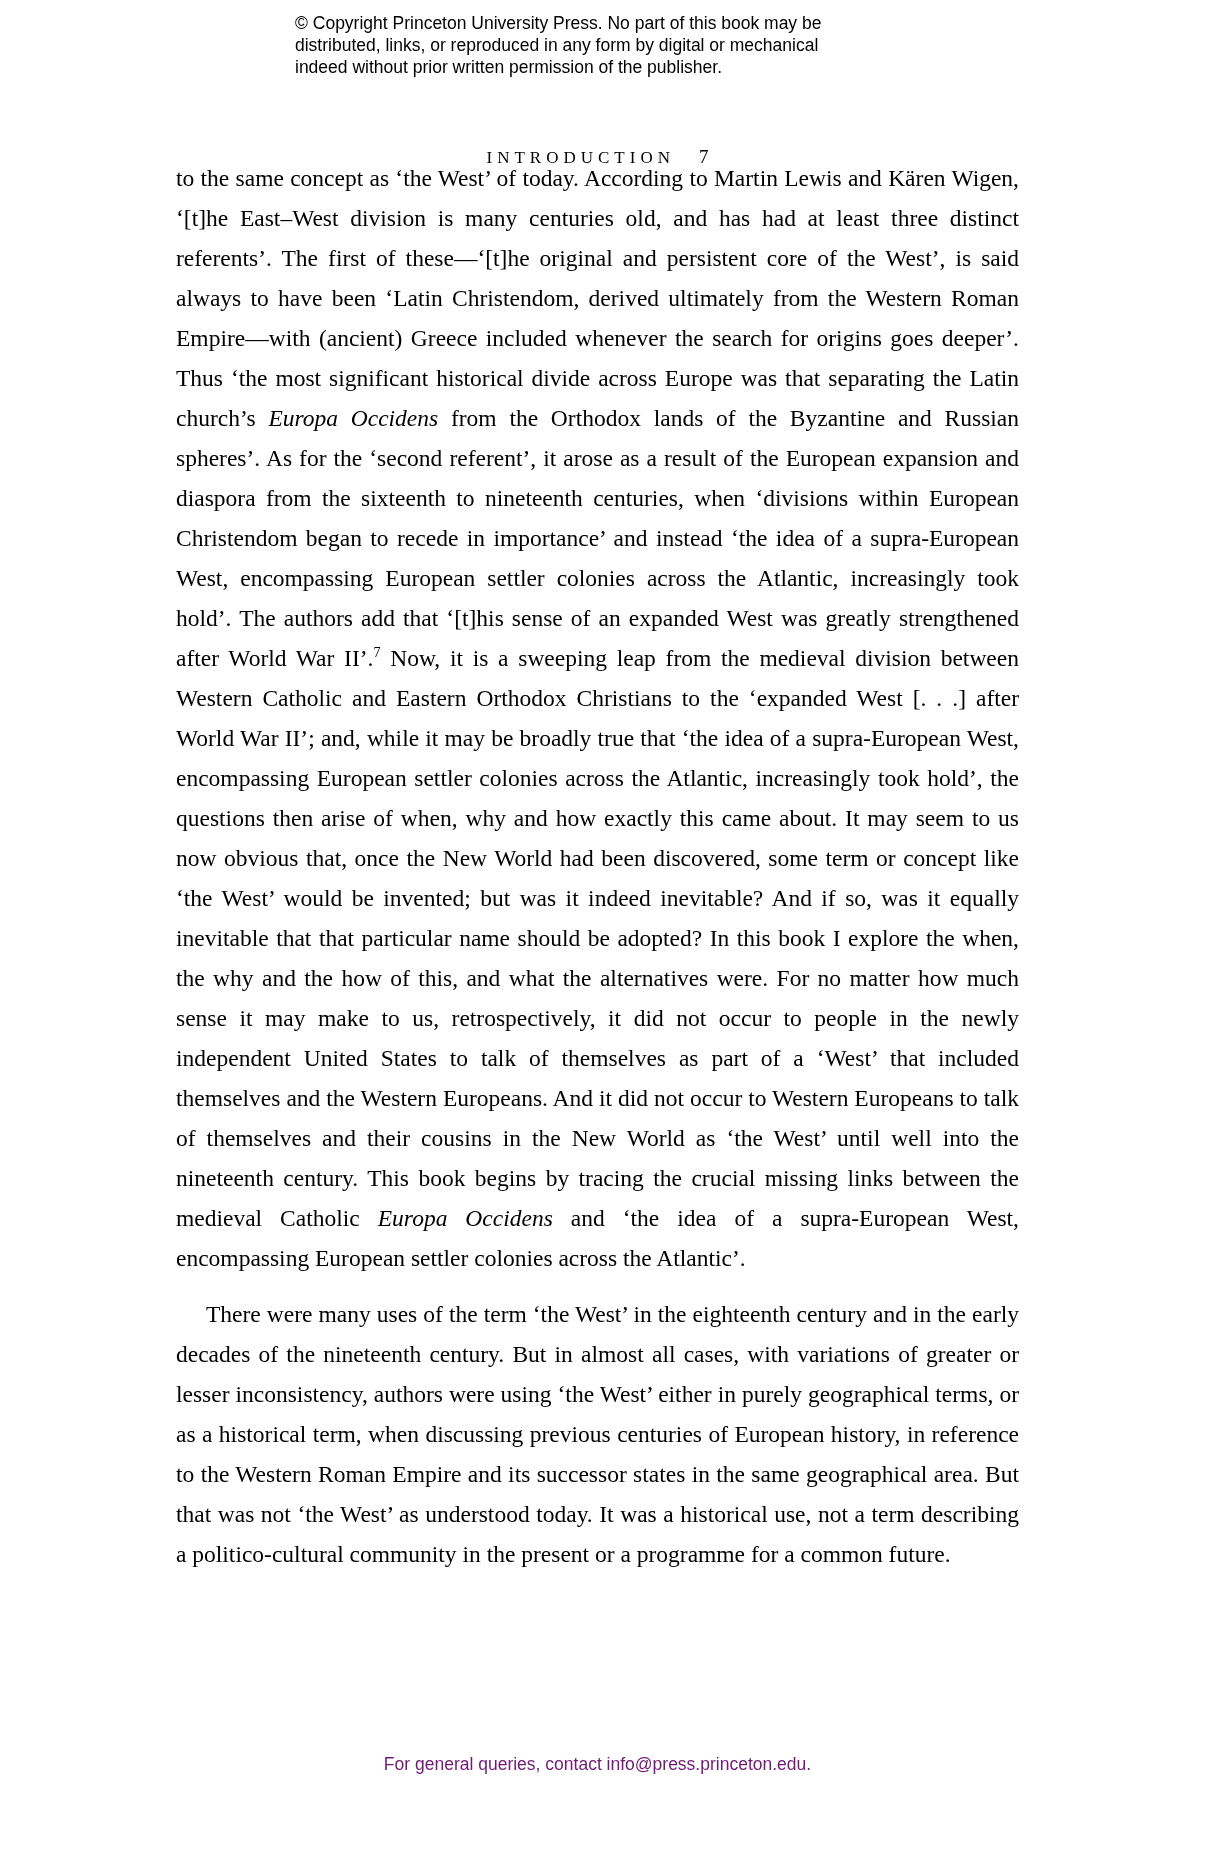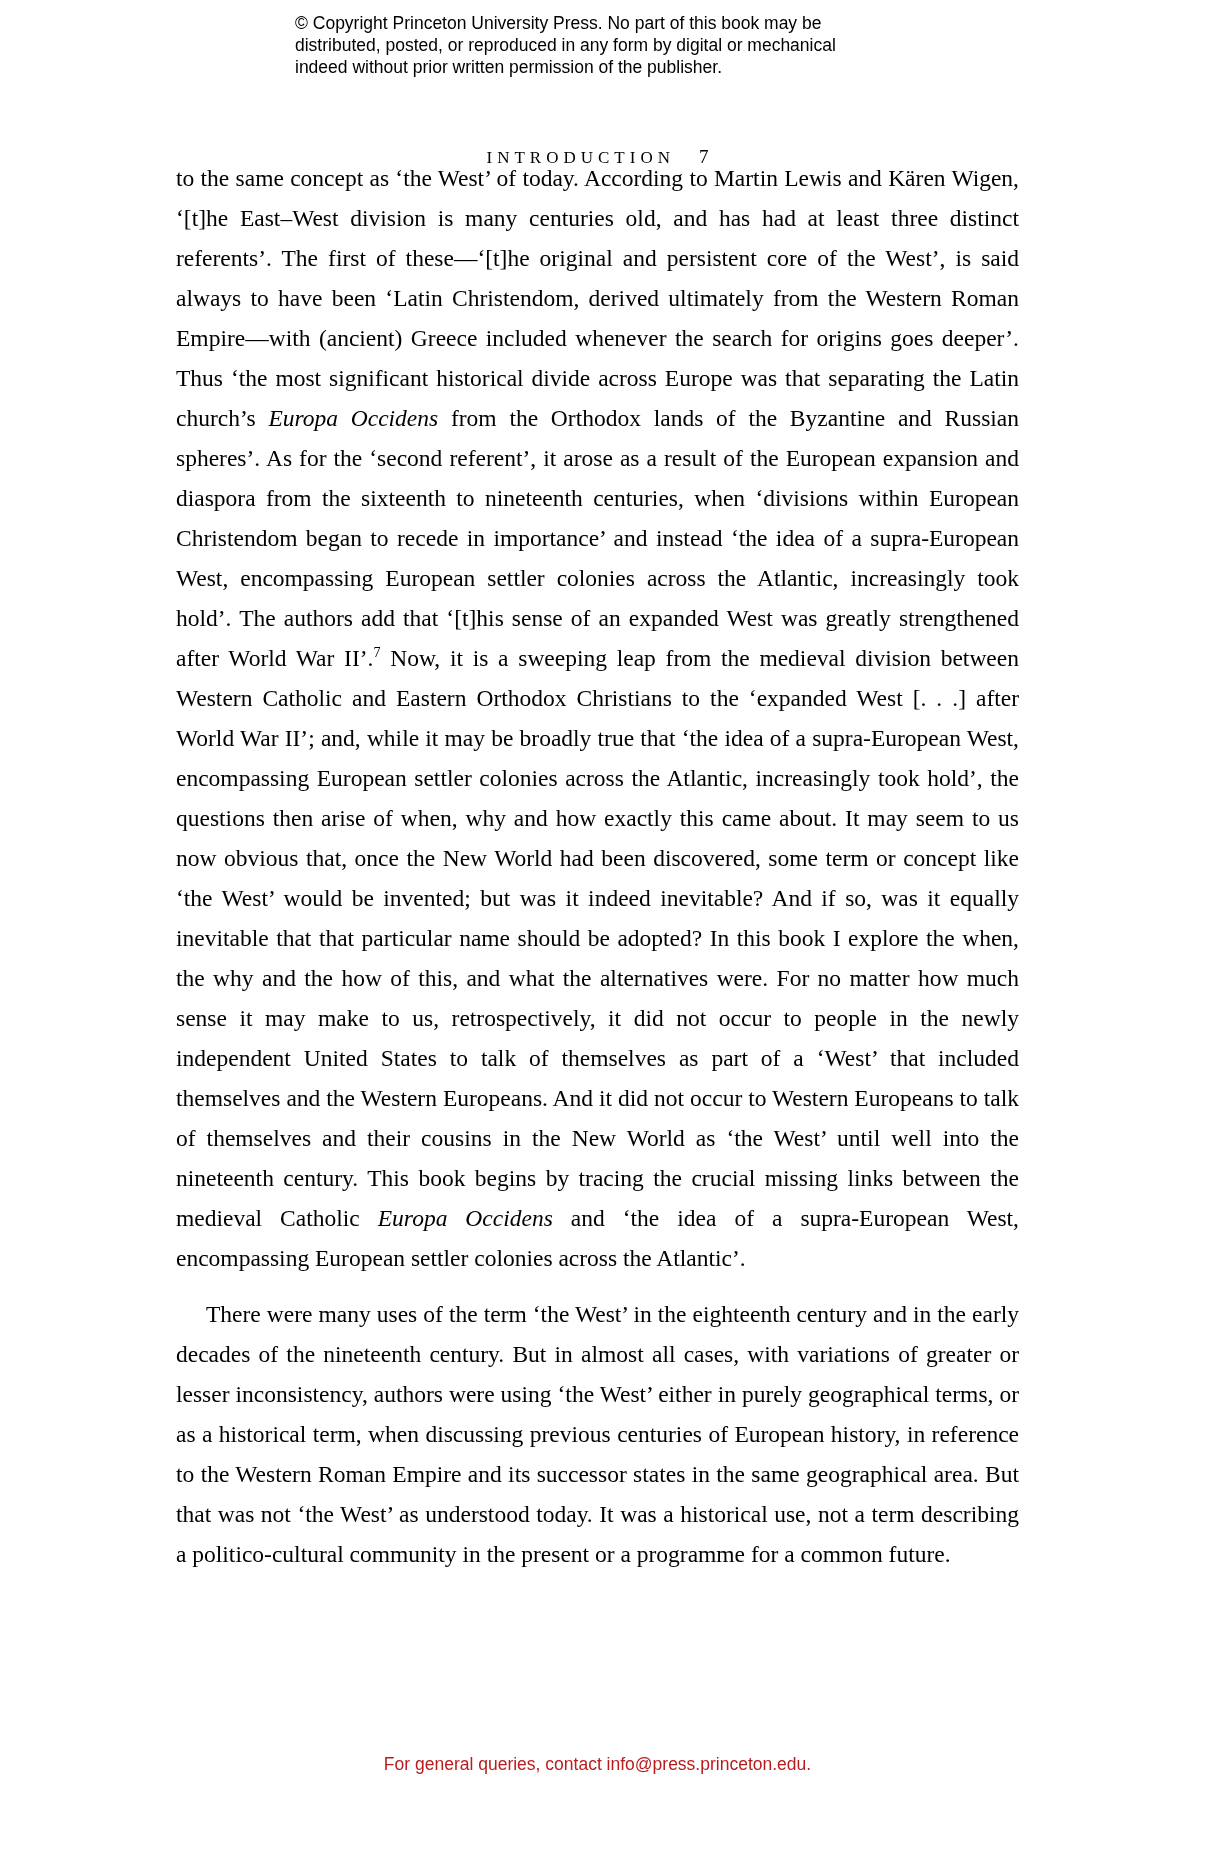--- a/index.html
+++ b/index.html
@@ -61,31 +61,31 @@
   .run-italic { font-style: italic; }
   .run-sup { vertical-align: super; font-size: 0.6em; line-height: 0; }
   .page-footer {
     position: absolute;
     left: 160px;
     top: 1754px;
     width: 875px;
     text-align: center;
     font-family: "Liberation Sans", sans-serif;
     font-size: 17.5px;
-    color: #b91c1c;
+    color: #701a75;
   }
 </style>
 </head>
 <body>
 
 <div class="page">
 
   <div class="copyright">
     <div>© Copyright Princeton University Press. No part of this book may be</div>
-    <div>distributed, posted, or reproduced in any form by digital or mechanical</div>
+    <div>distributed, links, or reproduced in any form by digital or mechanical</div>
     <div>indeed without prior written permission of the publisher.</div>
   </div>
 
   <div class="running-head">
     <span class="chapter">Introduction</span><span class="pagenum">7</span>
   </div>
 
   <div class="body-text">
     <p><span>to the same concept as ‘the West’ of today. According to Martin Lewis and Kären Wigen, ‘[t]he East–West division is many centuries old, and has had at least three distinct referents’. The first of these—‘[t]he original and persistent core of the West’, is said always to have been ‘Latin Christendom, derived ultimately from the Western Roman Empire—with (ancient) Greece included whenever the search for origins goes deeper’. Thus ‘the most significant historical divide across Europe was that separating the Latin church’s </span><span class="run-italic">Europa Occidens</span><span> from the Orthodox lands of the Byzantine and Russian spheres’. As for the ‘second referent’, it arose as a result of the European expansion and diaspora from the sixteenth to nineteenth centuries, when ‘divisions within European Christendom began to recede in importance’ and instead ‘the idea of a supra-European West, encompassing European settler colonies across the Atlantic, increasingly took hold’. The authors add that ‘[t]his sense of an expanded West was greatly strengthened after World War II’.</span><span class="run-sup">7</span><span> Now, it is a sweeping leap from the medieval division between Western Catholic and Eastern Orthodox Christians to the ‘expanded West [. . .] after World War II’; and, while it may be broadly true that ‘the idea of a supra-European West, encompassing European settler colonies across the Atlantic, increasingly took hold’, the questions then arise of when, why and how exactly this came about. It may seem to us now obvious that, once the New World had been discovered, some term or concept like ‘the West’ would be invented; but was it indeed inevitable? And if so, was it equally inevitable that that particular name should be adopted? In this book I explore the when, the why and the how of this, and what the alternatives were. For no matter how much sense it may make to us, retrospectively, it did not occur to people in the newly independent United States to talk of themselves as part of a ‘West’ that included themselves and the Western Europeans. And it did not occur to Western Europeans to talk of themselves and their cousins in the New World as ‘the West’ until well into the nineteenth century. This book begins by tracing the crucial missing links between the medieval Catholic </span><span class="run-italic">Europa Occidens</span><span> and ‘the idea of a supra-European West, encompassing European settler colonies across the Atlantic’.</span></p>
     <p class="indented"><span>There were many uses of the term ‘the West’ in the eighteenth century and in the early decades of the nineteenth century. But in almost all cases, with variations of greater or lesser inconsistency, authors were using ‘the West’ either in purely geographical terms, or as a historical term, when discussing previous centuries of European history, in reference to the Western Roman Empire and its successor states in the same geographical area. But that was not ‘the West’ as understood today. It was a historical use, not a term describing a politico-cultural community in the present or a programme for a common future.</span></p>

